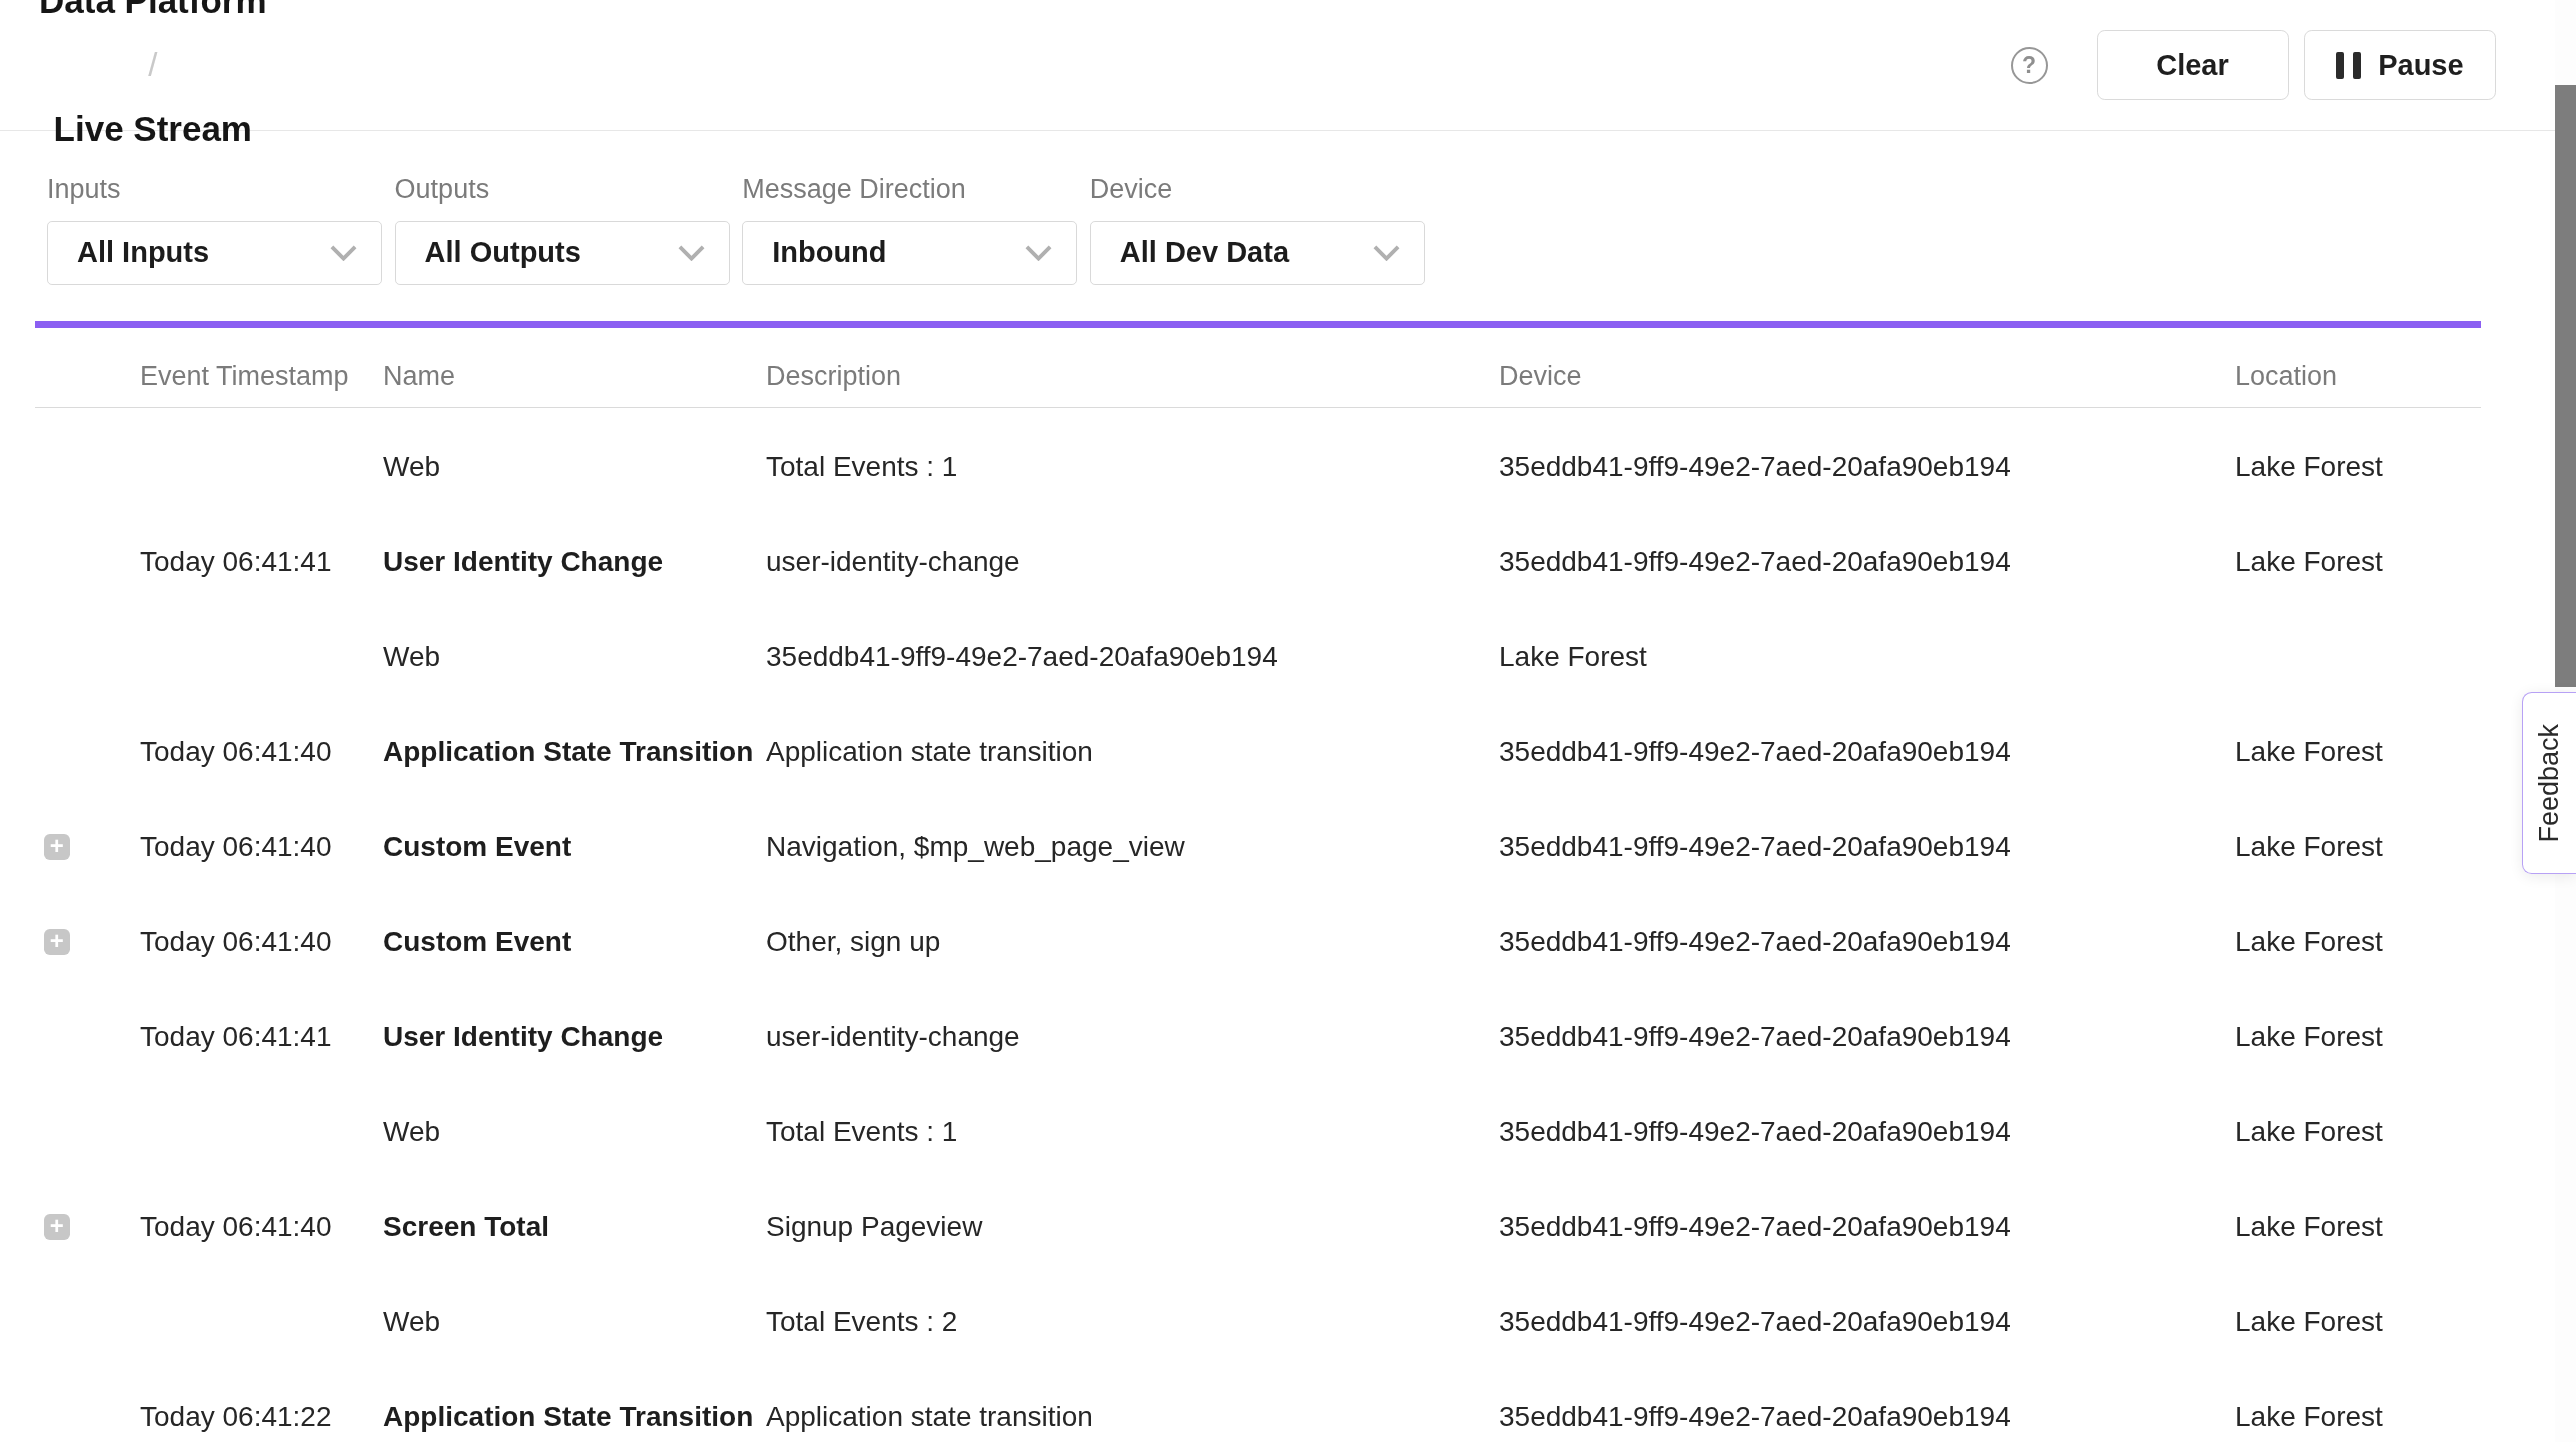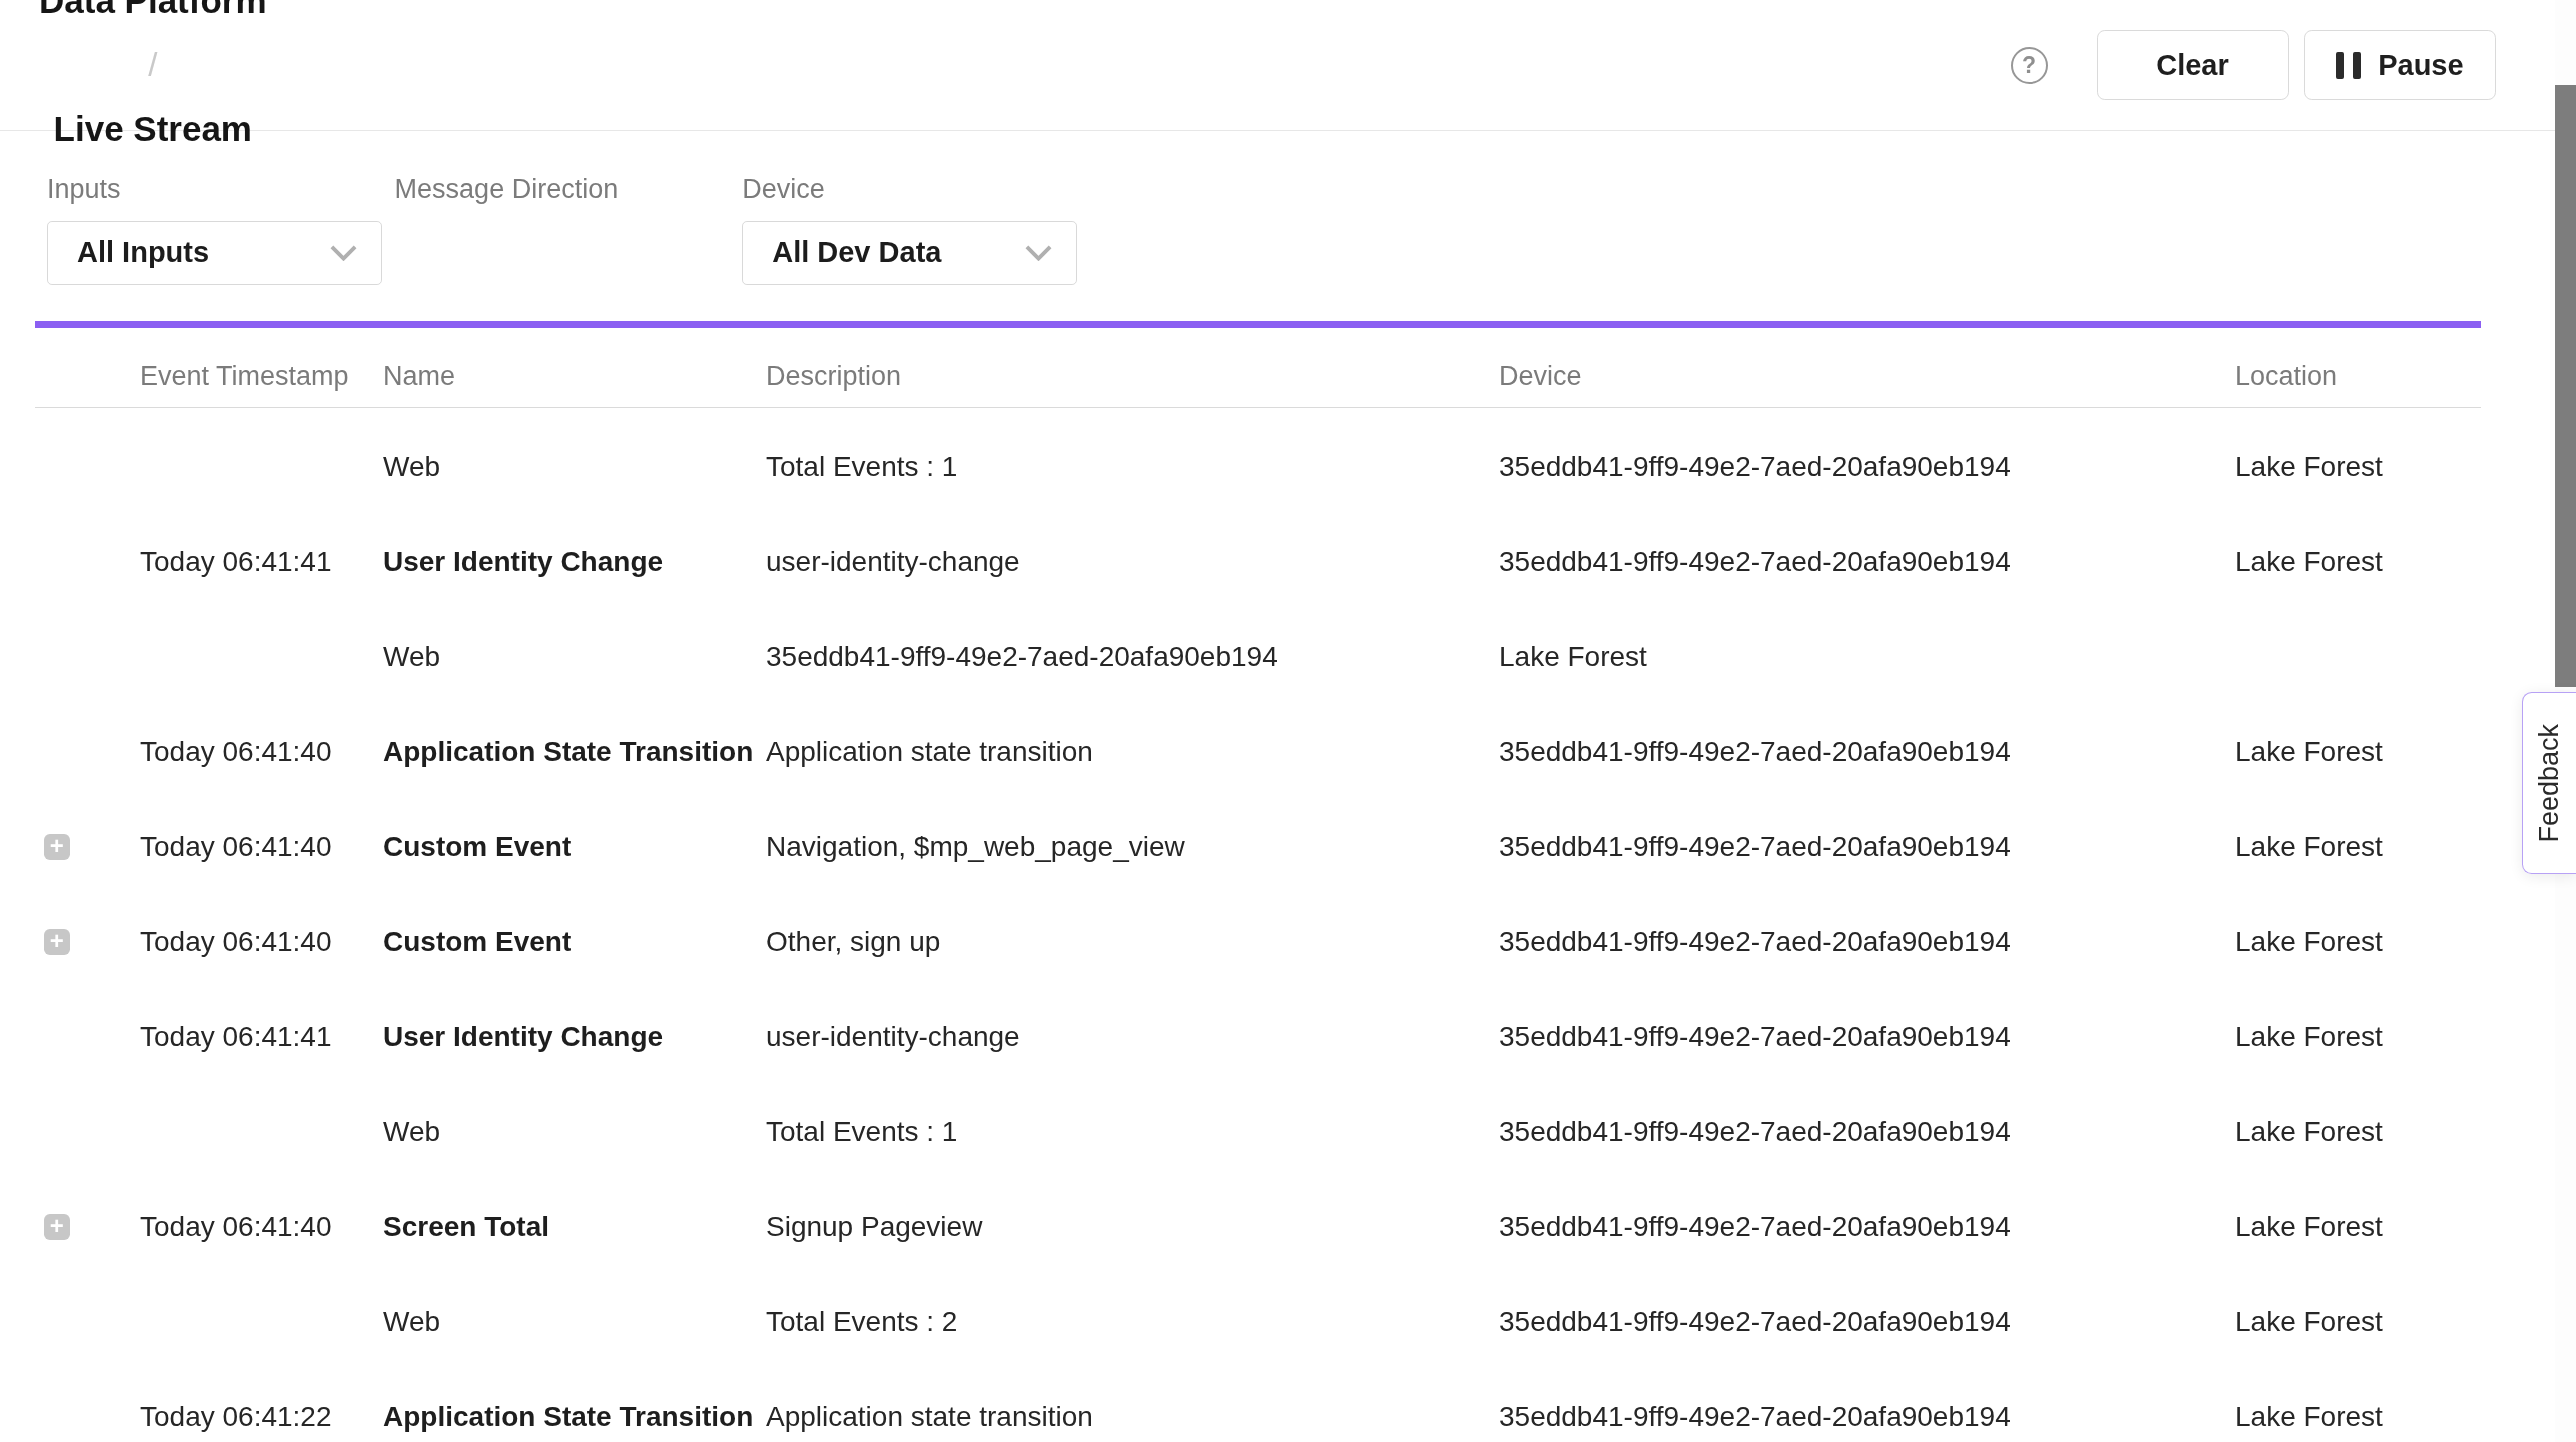--- a/index.html
+++ b/index.html
@@ -158,21 +158,36 @@
   <div class="filter-group">
     <div class="filter-label">Inputs</div>
     <div class="select">
       <span class="value">All Inputs</span>
       <svg class="chevron" viewBox="0 0 30 18">
           <polyline points="3,3 15,15 27,3"></polyline>
         </svg>
     </div>
   </div>
   <div class="filter-group">
+    <div class="filter-label">Outputs</div>
+    <div class="select">
+      <span class="value">All Outputs</span>
+      <svg class="chevron" viewBox="0 0 30 18">
+          <polyline points="3,3 15,15 27,3"></polyline>
+        </svg>
+    </div>
+  </div>
+  <div class="filter-group">
     <div class="filter-label">Message Direction</div>
+    <div class="select">
+      <span class="value">Inbound</span>
+      <svg class="chevron" viewBox="0 0 30 18">
+          <polyline points="3,3 15,15 27,3"></polyline>
+        </svg>
+    </div>
   </div>
   <div class="filter-group">
     <div class="filter-label">Device</div>
     <div class="select">
       <span class="value">All Dev Data</span>
       <svg class="chevron" viewBox="0 0 30 18">
           <polyline points="3,3 15,15 27,3"></polyline>
         </svg>
     </div>
   </div>

